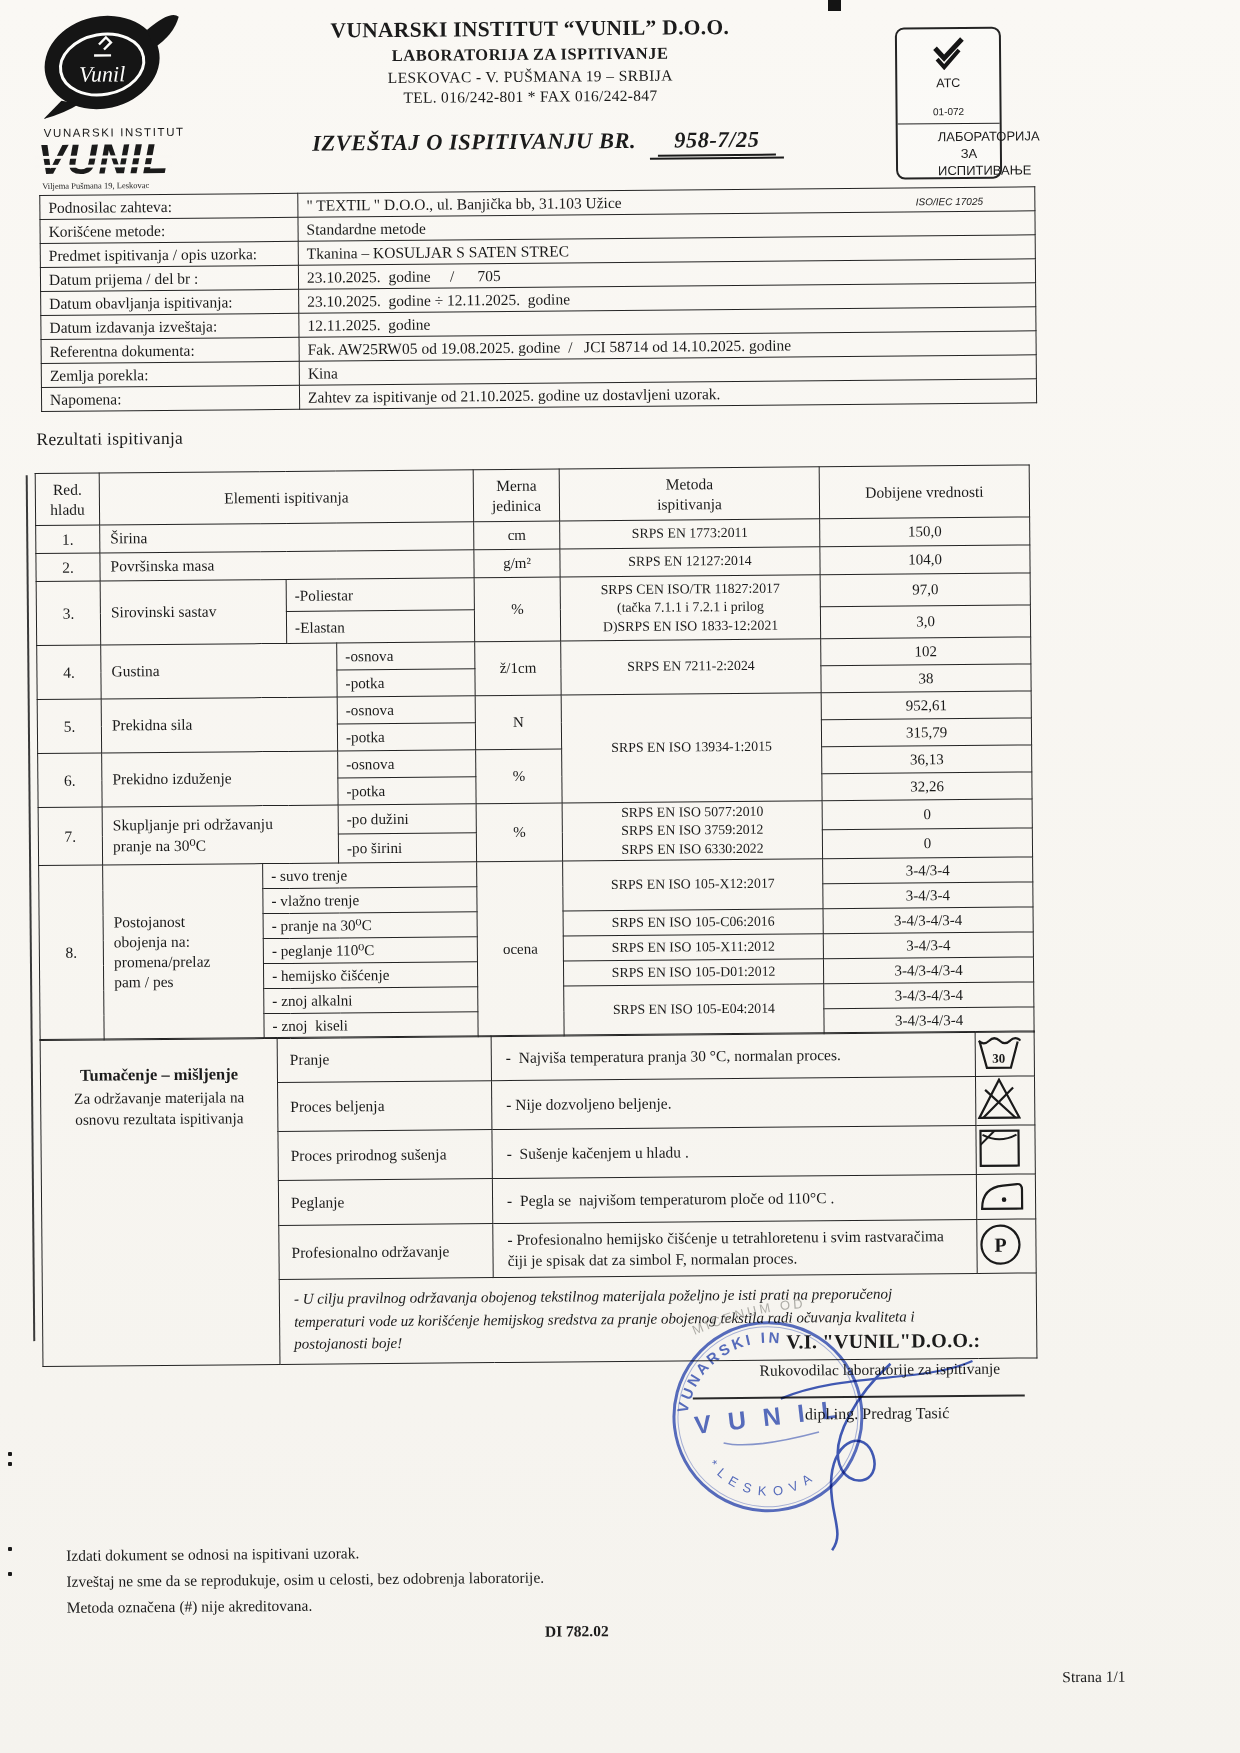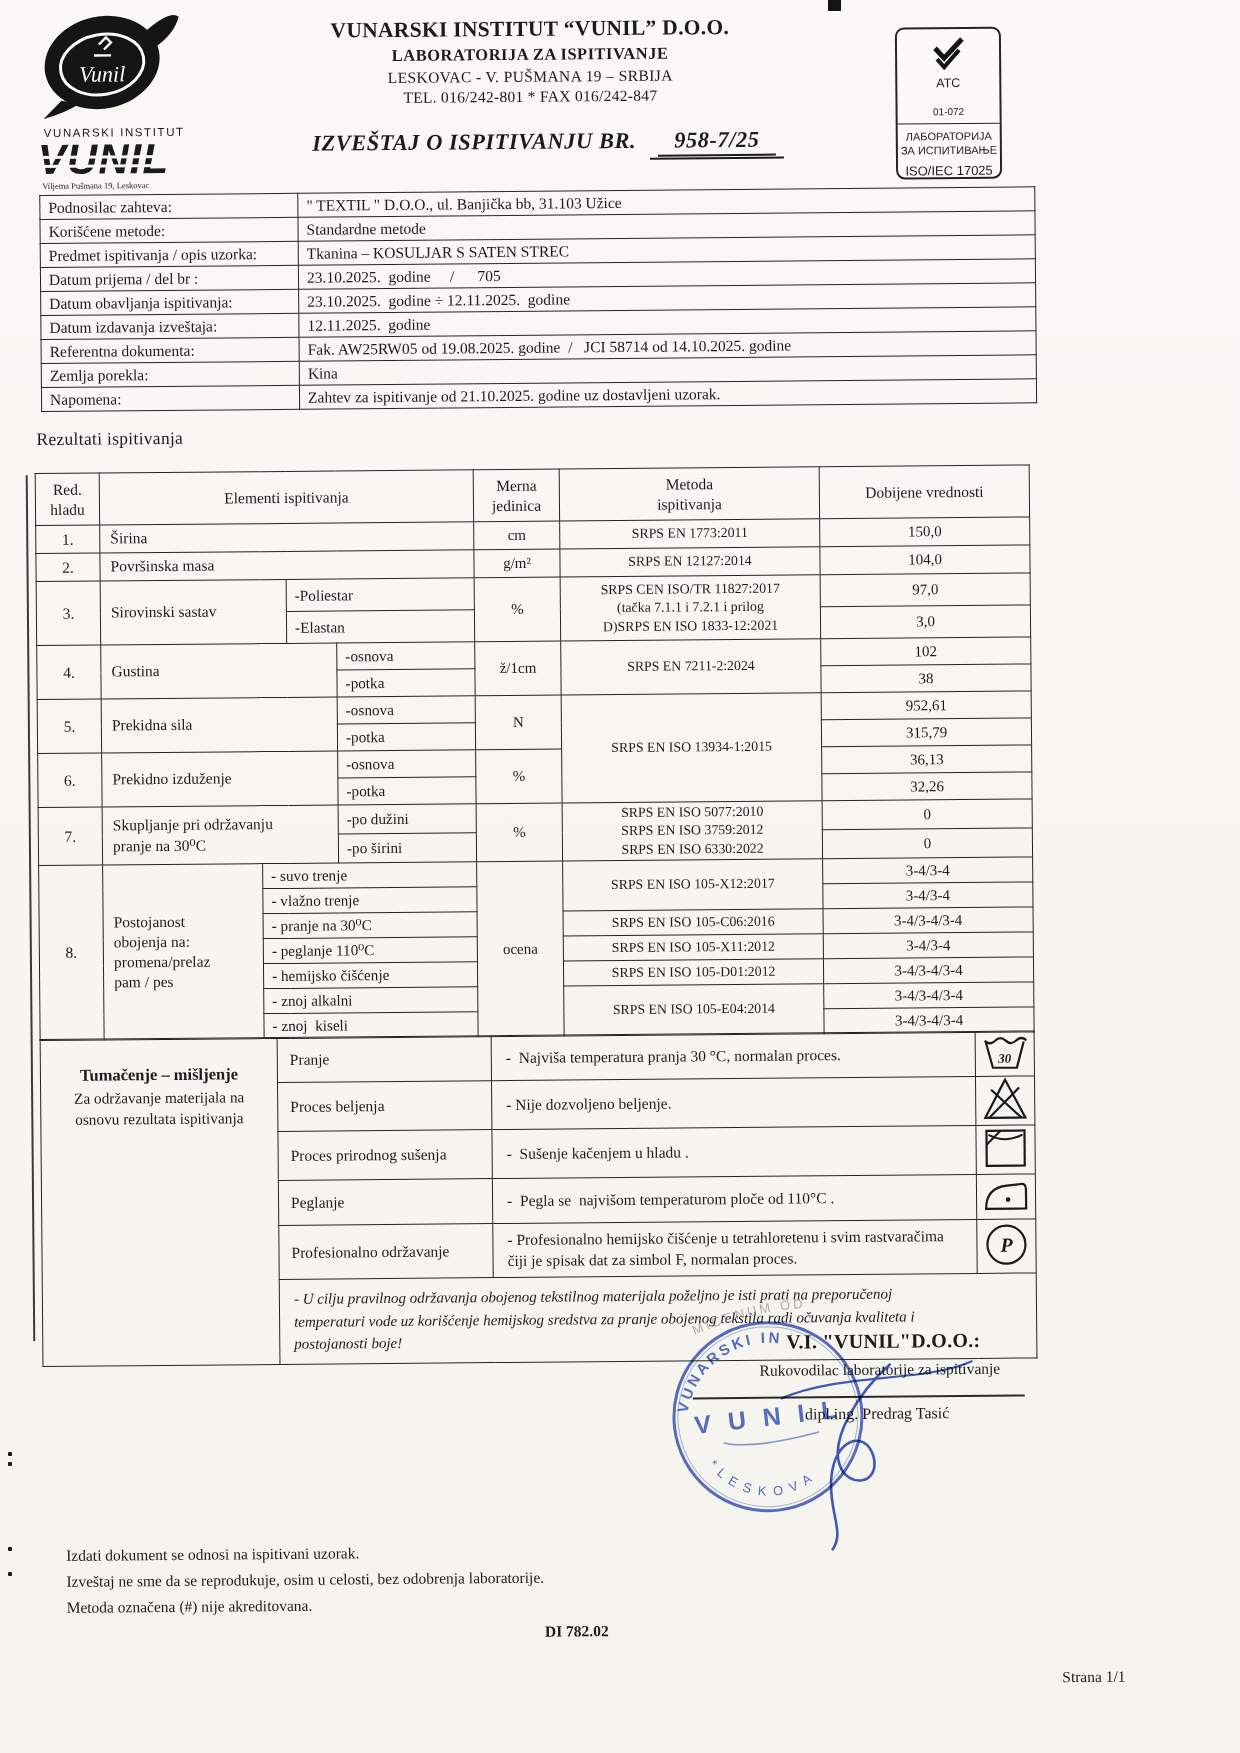--- a/index.html
+++ b/index.html
@@ -26,22 +26,22 @@
   .title-row{position:absolute;left:240px;top:128px;width:620px;text-align:center;
              font-size:22.5px;font-weight:bold;font-style:italic;letter-spacing:.5px;}
   .report-no{display:inline-block;margin-left:16px;padding:0 16px 1px;border-bottom:2.2px solid #1b1b1b;position:relative;}
   .report-no::after{content:"";position:absolute;left:-8px;right:-8px;bottom:-5px;height:1.6px;background:#1b1b1b;}
 
   .cert{position:absolute;left:902px;top:30px;width:106px;height:152px;border:2px solid #242424;border-radius:9px;
         text-align:center;font-family:"Liberation Sans","DejaVu Sans",sans-serif;padding-top:7px;box-sizing:border-box;background:rgba(255,255,255,.25);}
   .cert .atc{font-weight:normal;font-size:12.5px;margin-top:2px;}
   .cert .atc-no{font-size:10px;margin-top:16px;}
   .cert-sep{border-top:1.6px solid #242424;margin:6px 0 5px;}
-  .cert-acc{font-size:11px;line-height:1.3;white-space:pre-wrap;}
-  .cert-iso{font-size:13px;margin-top:5px;}
+  .cert-acc{font-size:13px;line-height:1.3;white-space:pre-wrap;padding-left:40px;}
+  .cert-iso{font-size:10px;margin-top:16px;font-style:italic;}
 
   
   table{border-collapse:collapse;table-layout:fixed;}
   .info{position:absolute;left:45px;top:190px;width:996px;}
   .info td{border:1.4px solid #242424;font-size:15.5px;padding:0 8px;height:23px;vertical-align:middle;
            white-space:pre-wrap;overflow:hidden;}
 
   .results-heading{position:absolute;left:40px;top:424px;font-size:17.5px;letter-spacing:.3px;}
 
   
@@ -57,21 +57,21 @@
   tr.hh{height:52px} tr.h1{height:28px} tr.h3{height:32px} tr.h4{height:27px} tr.h7{height:29px} tr.h8{height:25px}
 
   
   .interp{position:absolute;left:38px;top:1034px;width:995px;}
   .interp td{border:1.5px solid #242424;overflow:hidden;}
   .interp-left{vertical-align:top;padding-top:26px;text-align:center;}
   .i-title{font-weight:bold;font-size:16.5px;}
   .i-sub{font-size:15.3px;margin-top:3px;white-space:pre-wrap;line-height:1.35;}
   .care-label{padding-left:12px;font-size:15.5px;vertical-align:middle;}
   .care-desc{padding-left:14px;font-size:15.5px;vertical-align:middle;white-space:pre-wrap;line-height:1.3;}
-  .care-icon{text-align:center;vertical-align:middle;font-style:italic;}
+  .care-icon{vertical-align:middle;}
   .i-note{font-style:italic;font-size:15px;padding:8px 14px;line-height:1.5;white-space:pre-wrap;vertical-align:top;}
   tr.ih1{height:40px} tr.ih2{height:46px} tr.ih3{height:42px} tr.ih4{height:42px} tr.ih5{height:54px} tr.ih6{height:66px}
 
   .dline{position:absolute;left:29px;top:470px;width:2px;height:866px;background:#3a3a3a;}
 
   
   .sign-company{position:absolute;left:782px;top:1332px;font-size:20px;font-weight:bold;letter-spacing:.3px;}
   .sign-role{position:absolute;left:755px;top:1363px;font-size:15.5px;}
   .sign-line{position:absolute;left:688px;top:1398px;width:332px;height:1.8px;background:#2a2a2a;}
   .sign-name{position:absolute;left:800px;top:1407px;font-size:16px;}

